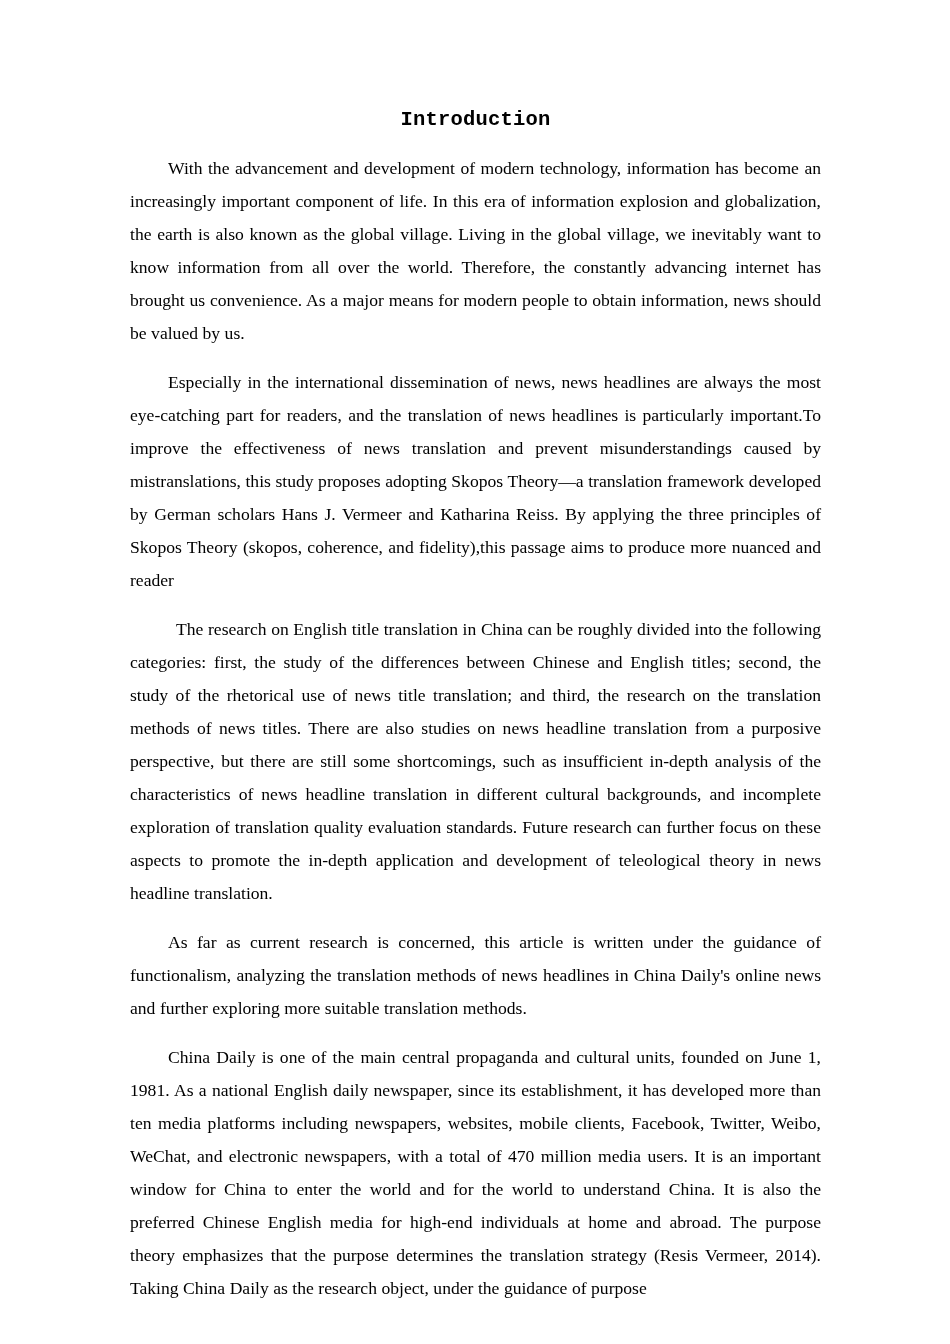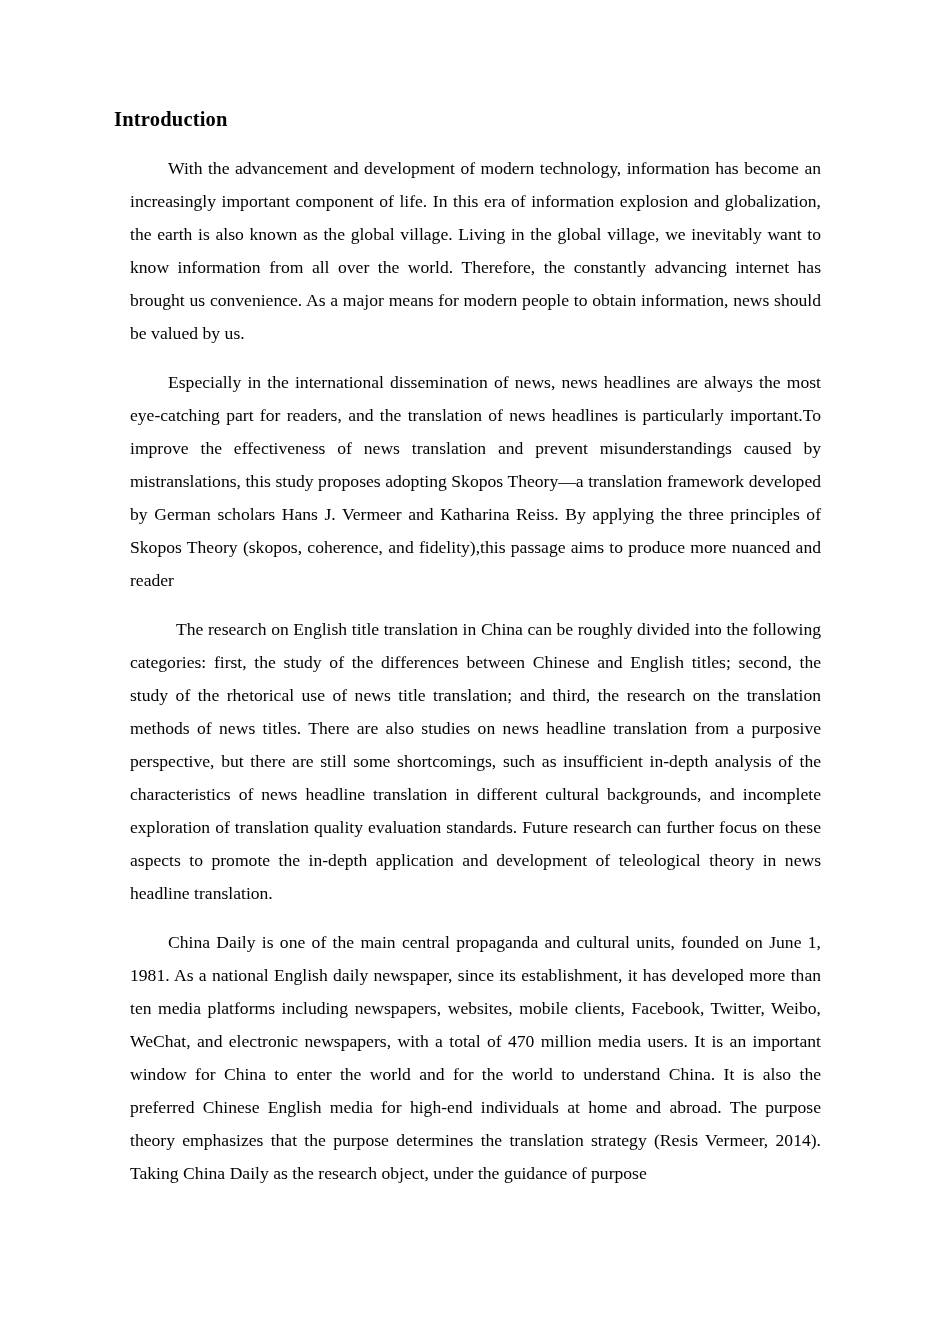--- a/index.html
+++ b/index.html
@@ -21,23 +21,25 @@
   }
   .content {
     position: absolute;
     left: 114px;
     top: 103px;
     width: 723px;
   }
   .doc-title {
     font-size: 20.5px;
     font-weight: bold;
+    text-align: center;
     line-height: 33px;
     margin: 0 0 0 0;
     letter-spacing: 0.2px;
+    font-family: Liberation Mono, monospace;
   }
   .para {
     font-size: 17.6px;
     line-height: 33px;
     text-align: justify;
     text-justify: inter-word;
     margin: 16px;
     text-indent: 38px;
     word-spacing: 0.1px;
   }
@@ -53,18 +55,19 @@
   <div class="content">
 
     <h1 class="doc-title">Introduction</h1>
 
     <p class="para">With the advancement and development of modern technology, information has become an increasingly important component of life. In this era of information explosion and globalization, the earth is also known as the global village. Living in the global village, we inevitably want to know information from all over the world. Therefore, the constantly advancing internet has brought us convenience. As a major means for modern people to obtain information, news should be valued by us.</p>
 
     <p class="para">Especially in the international dissemination of news, news headlines are always the most eye-catching part for readers, and the translation of news headlines is particularly important.To improve the effectiveness of news translation and prevent misunderstandings caused by mistranslations, this study proposes adopting Skopos Theory—a translation framework developed by German scholars Hans J. Vermeer and Katharina Reiss. By applying the three principles of Skopos Theory (skopos, coherence, and fidelity),this passage aims to produce more nuanced and reader</p>
 
     <p class="para indent-wide">The research on English title translation in China can be roughly divided into the following categories: first, the study of the differences between Chinese and English titles; second, the study of the rhetorical use of news title translation; and third, the research on the translation methods of news titles. There are also studies on news headline translation from a purposive perspective, but there are still some shortcomings, such as insufficient in-depth analysis of the characteristics of news headline translation in different cultural backgrounds, and incomplete exploration of translation quality evaluation standards. Future research can further focus on these aspects to promote the in-depth application and development of teleological theory in news headline translation.</p>
 
+    <p class="para">As far as current research is concerned, this article is written under the guidance of functionalism, analyzing the translation methods of news headlines in China Daily's online news and further exploring more suitable translation methods.</p>
 
     <p class="para">China Daily is one of the main central propaganda and cultural units, founded on June 1, 1981. As a national English daily newspaper, since its establishment, it has developed more than ten media platforms including newspapers, websites, mobile clients, Facebook, Twitter, Weibo, WeChat, and electronic newspapers, with a total of 470 million media users. It is an important window for China to enter the world and for the world to understand China. It is also the preferred Chinese English media for high-end individuals at home and abroad. The purpose theory emphasizes that the purpose determines the translation strategy (Resis Vermeer, 2014). Taking China Daily as the research object, under the guidance of purpose</p>
 
   </div>
 
 </div>
 
 </body></html>

